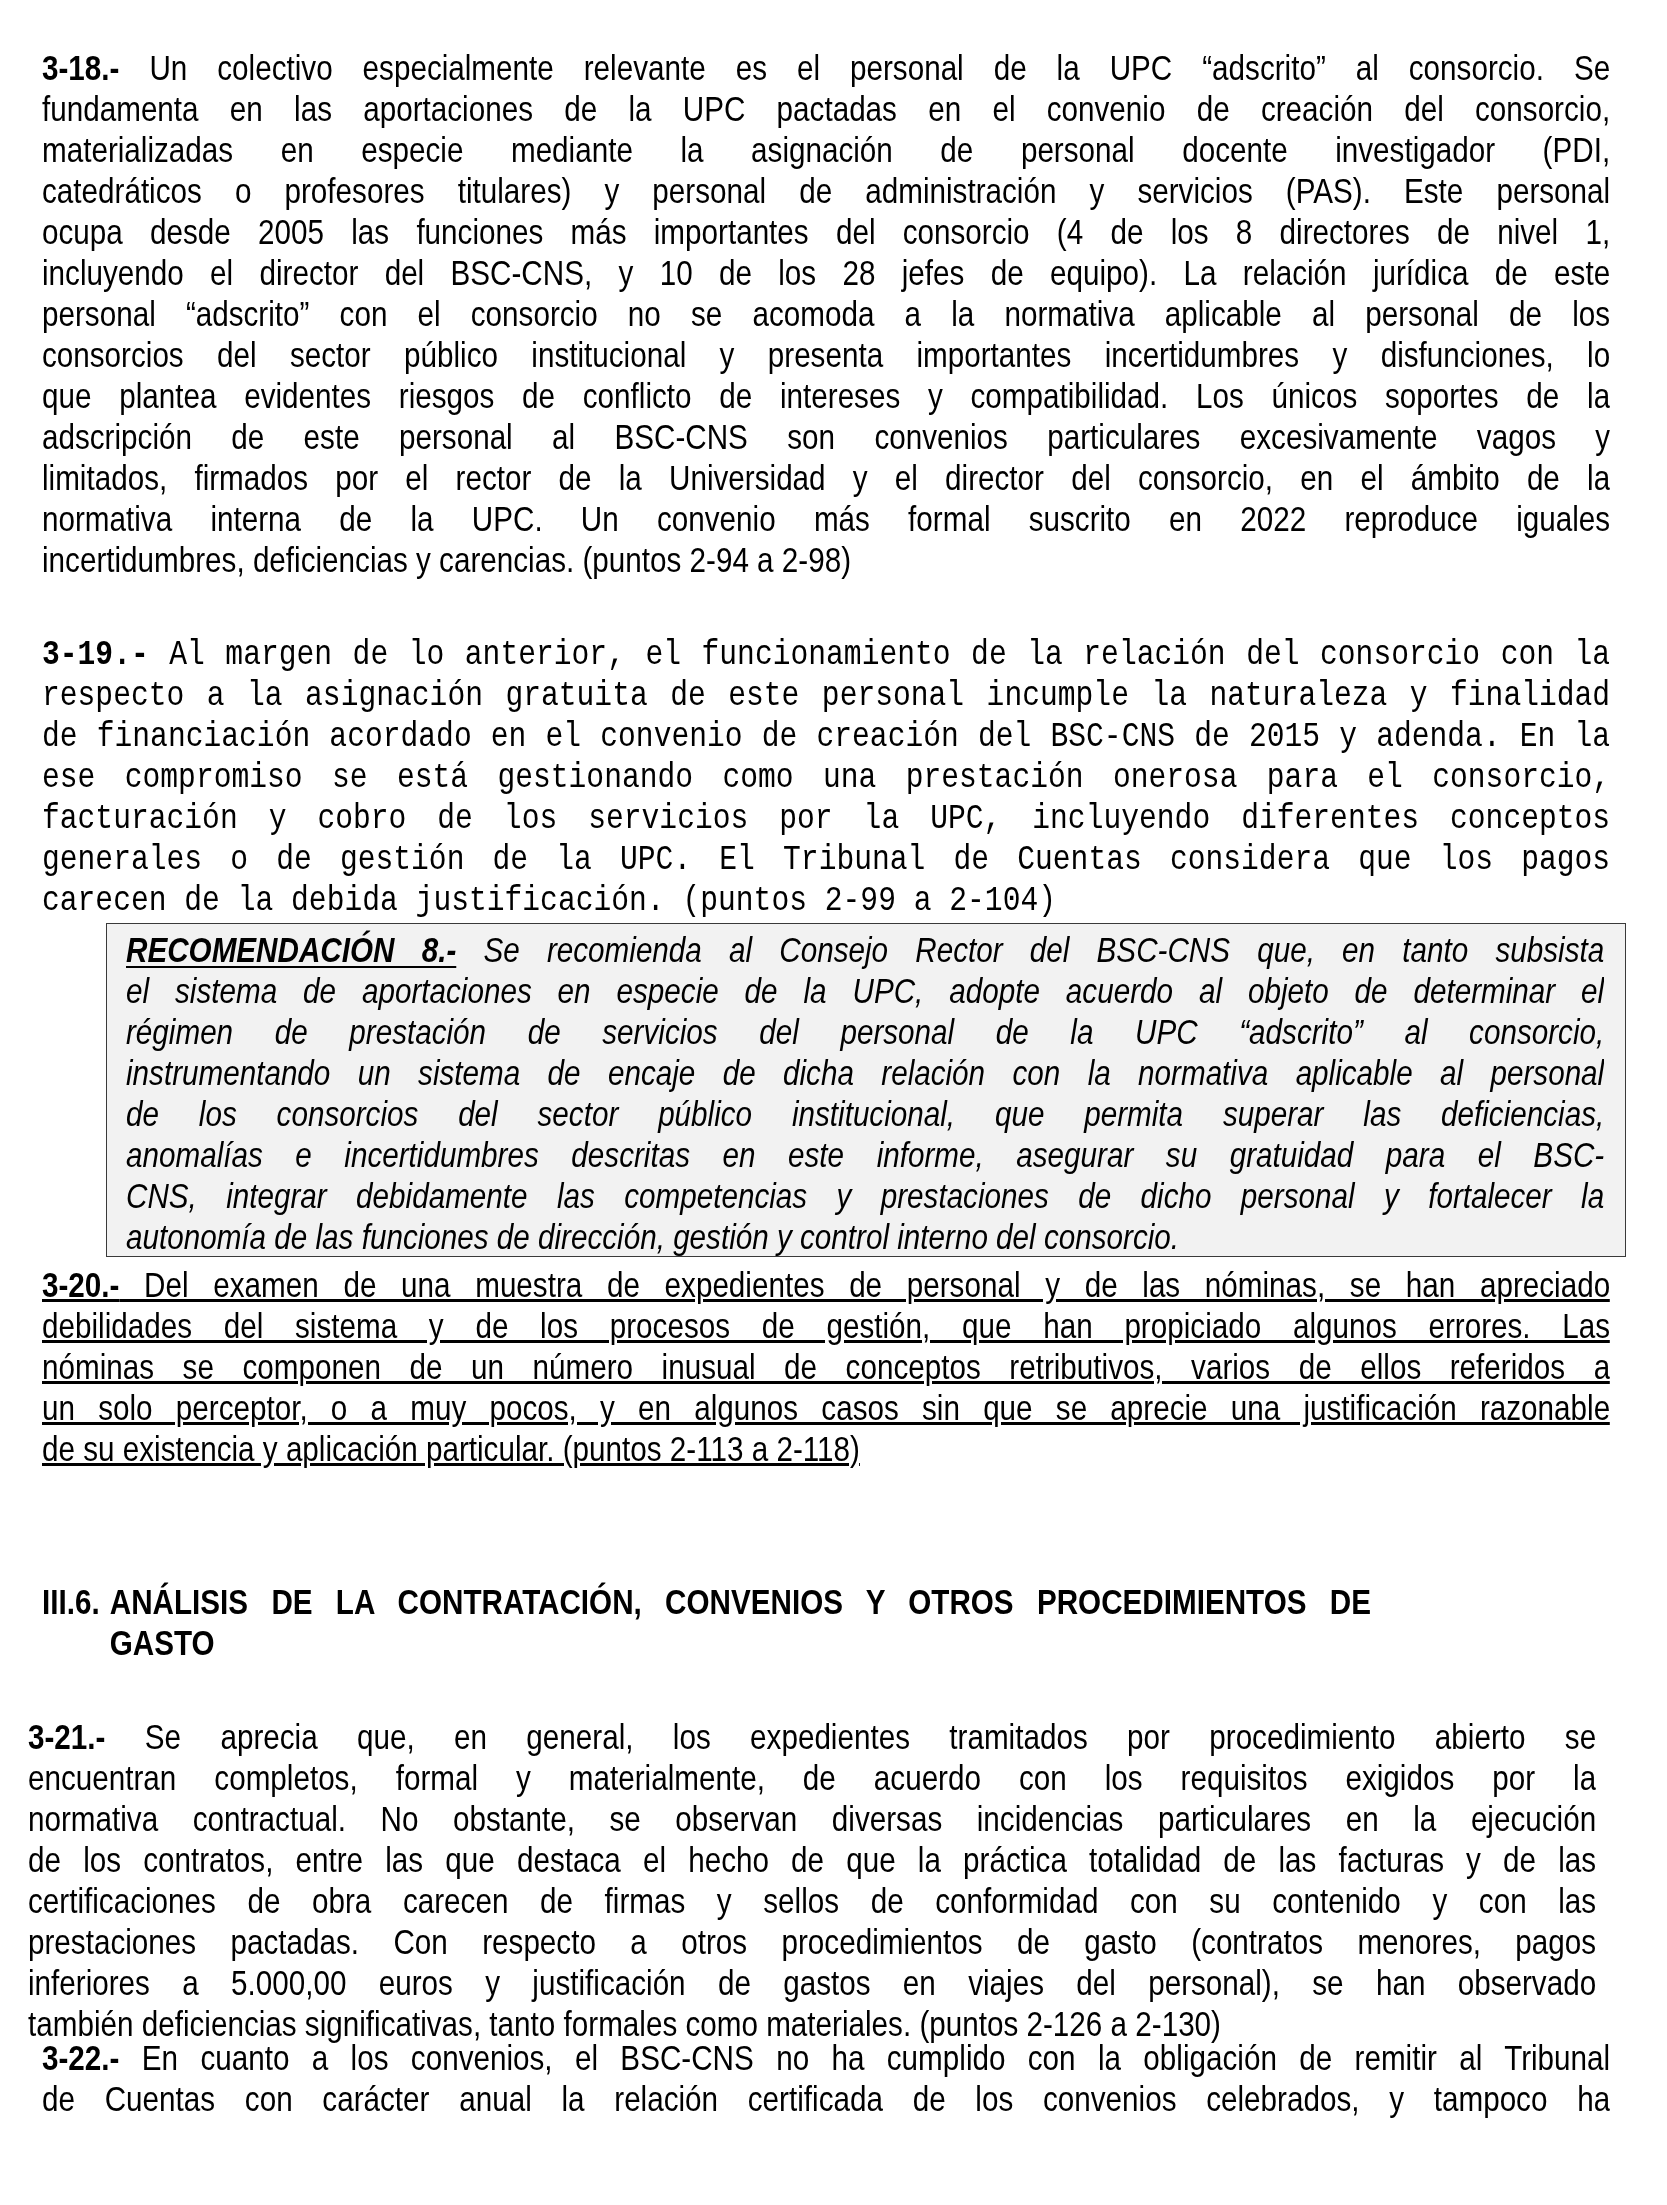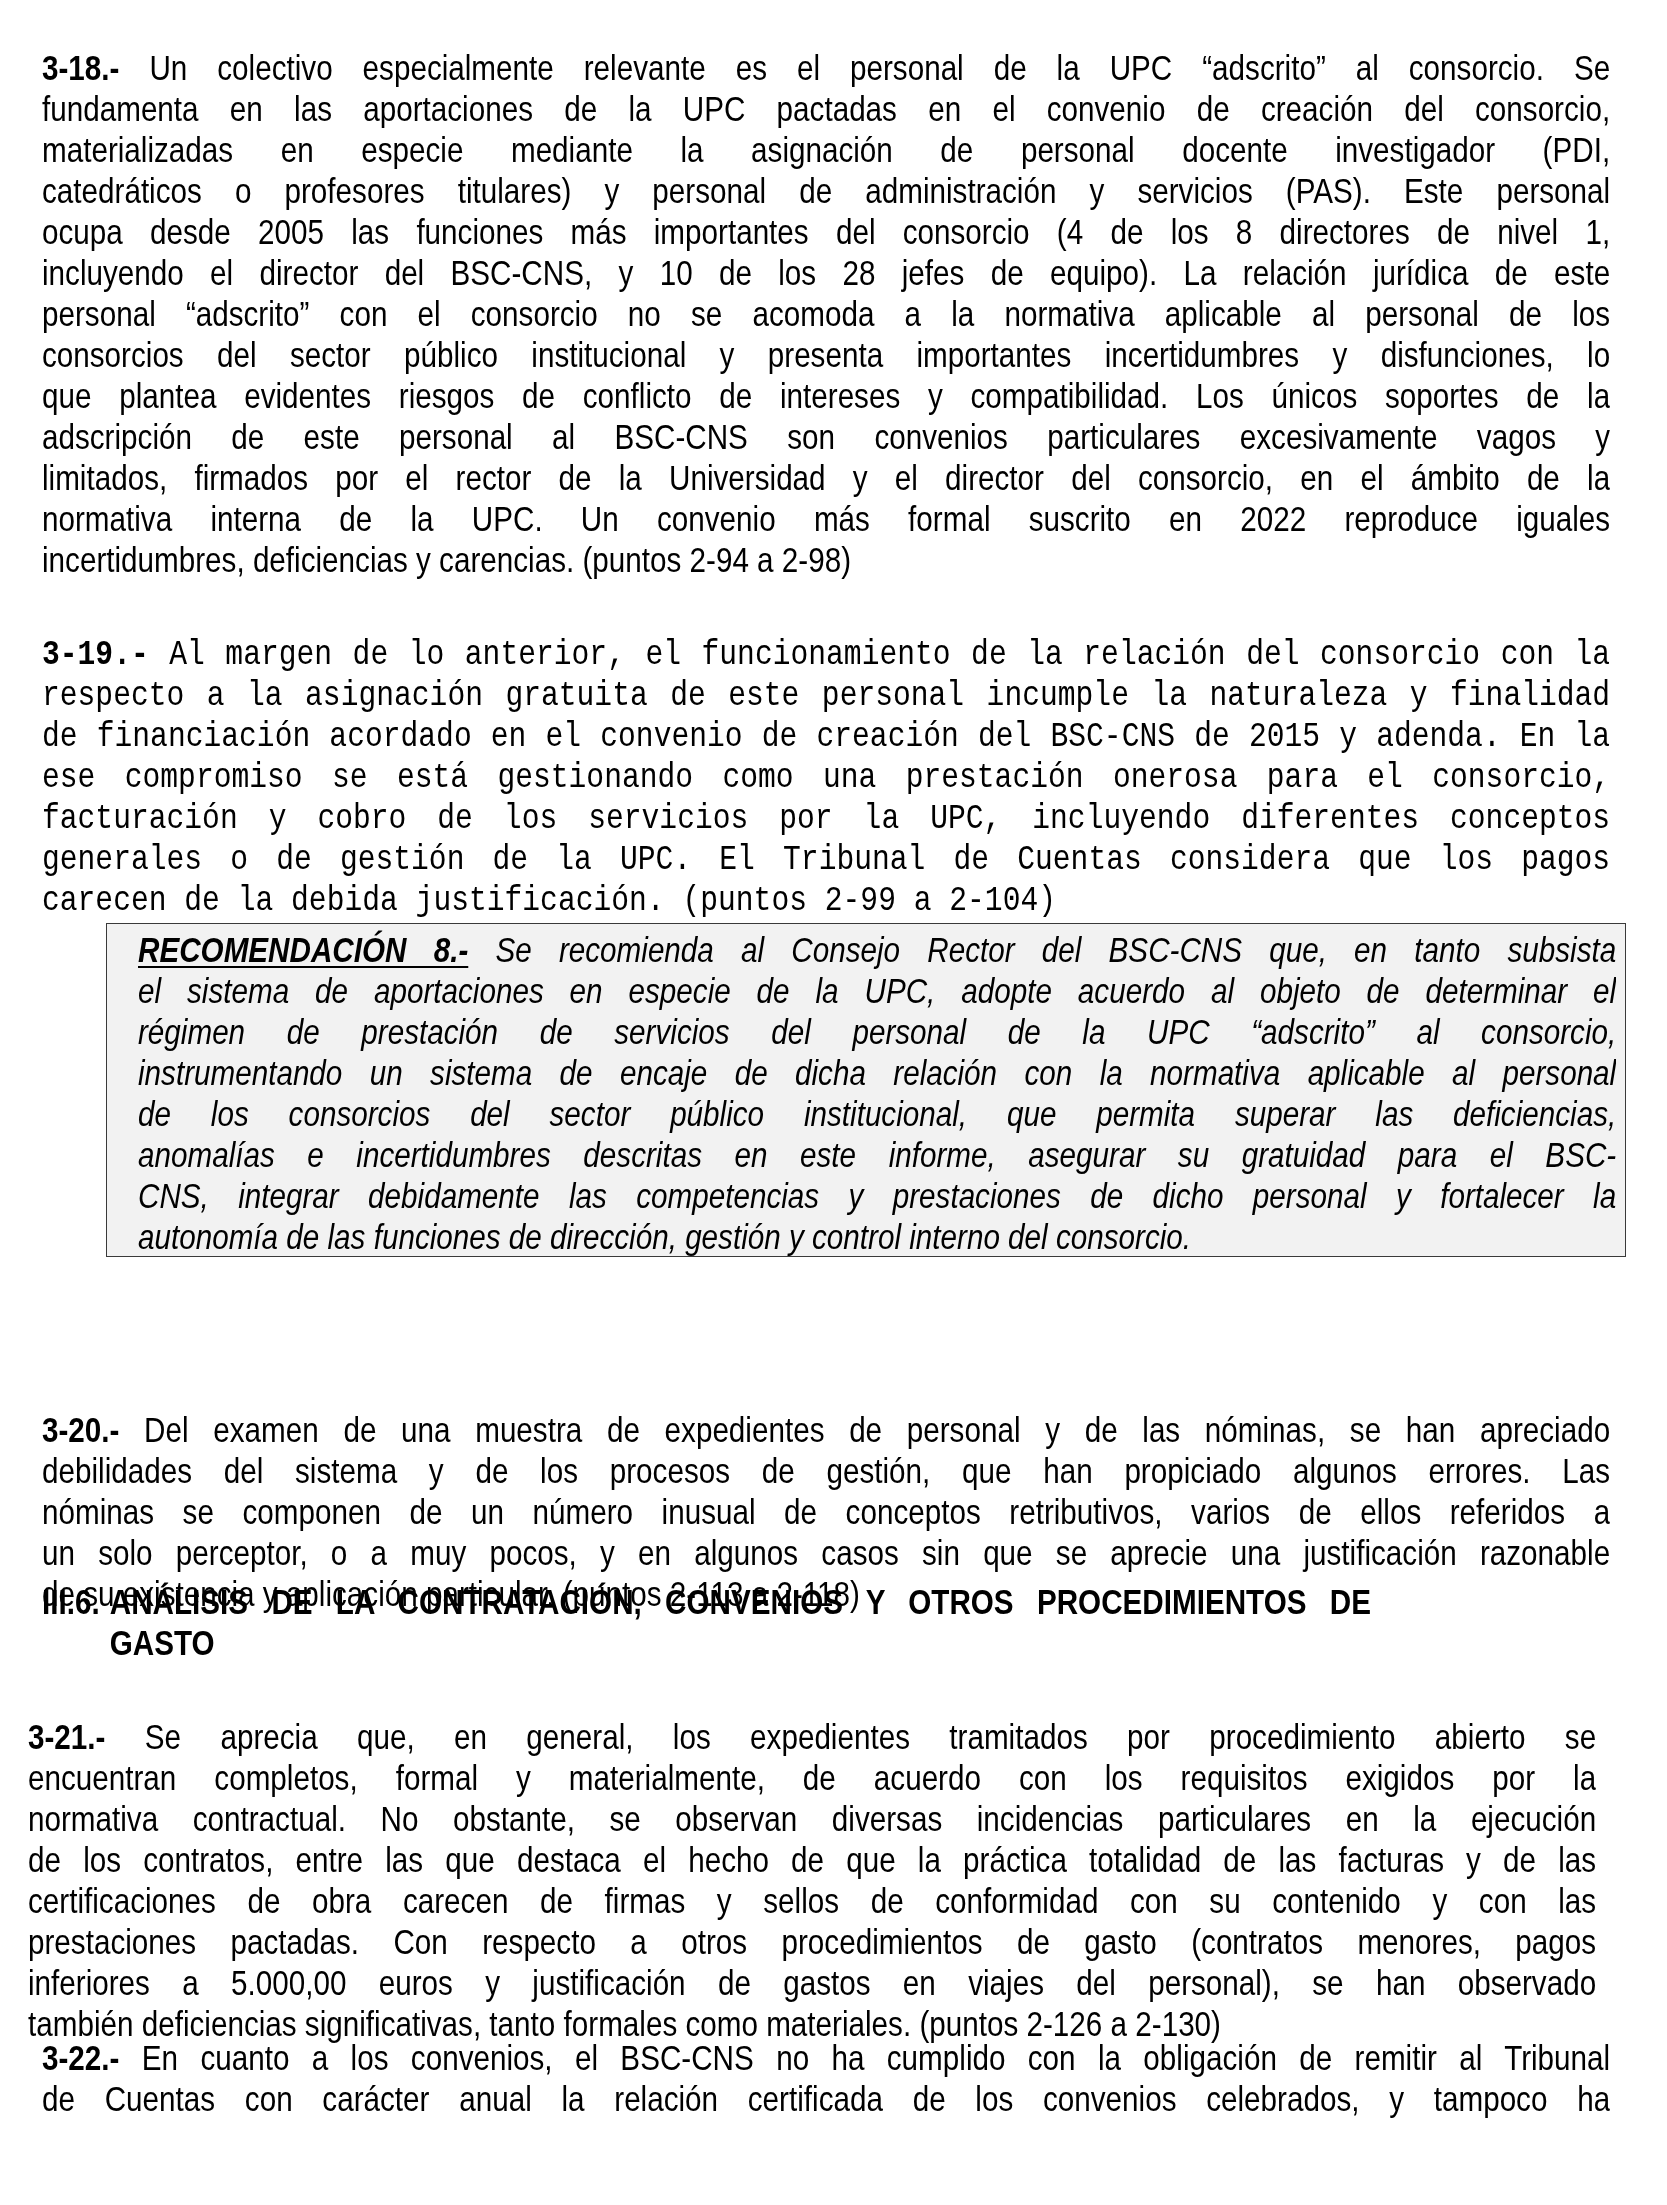--- a/index.html
+++ b/index.html
@@ -46,21 +46,20 @@
     height: 334px;
     background: #f2f2f2;
     border: 1.6px solid #3a3a3a;
     box-sizing: border-box;
   }
   .rec-text {
     position: absolute;
     left: 126px;
     top: 929px;
     width: 1479px;
-    margin-left: 12px;
   }
   .rec-text .line { font-style: italic; }
   .rec-title {
     font-weight: bold;
     text-decoration: underline;
     text-decoration-thickness: 2.4px;
     text-underline-offset: 4px;
   }
 
   .heading {
@@ -134,21 +133,21 @@
     <span class="line j">el sistema de aportaciones en especie de la UPC, adopte acuerdo al objeto de determinar el</span>
     <span class="line j">régimen de prestación de servicios del personal de la UPC “adscrito” al consorcio,</span>
     <span class="line j">instrumentando un sistema de encaje de dicha relación con la normativa aplicable al personal</span>
     <span class="line j">de los consorcios del sector público institucional, que permita superar las deficiencias,</span>
     <span class="line j">anomalías e incertidumbres descritas en este informe, asegurar su gratuidad para el BSC-</span>
     <span class="line j">CNS, integrar debidamente las competencias y prestaciones de dicho personal y fortalecer la</span>
     <span class="line l">autonomía de las funciones de dirección, gestión y control interno del consorcio.</span>
   </div>
 </div>
 
-<div class="para" style="left:42px; top:1368px;">
+<div class="para" style="left:42px; top:1223px;text-decoration:underline;">
   <div class="cond">
     <span class="line j"><span class="num">3-20.-</span><span> Del examen de una muestra de expedientes de personal y de las nóminas, se han apreciado</span></span>
     <span class="line j">debilidades del sistema y de los procesos de gestión, que han propiciado algunos errores. Las</span>
     <span class="line j">nóminas se componen de un número inusual de conceptos retributivos, varios de ellos referidos a</span>
     <span class="line j">un solo perceptor, o a muy pocos, y en algunos casos sin que se aprecie una justificación razonable</span>
     <span class="line l">de su existencia y aplicación particular. (puntos 2-113 a 2-118)</span>
   </div>
 </div>
 
 <div class="heading">

